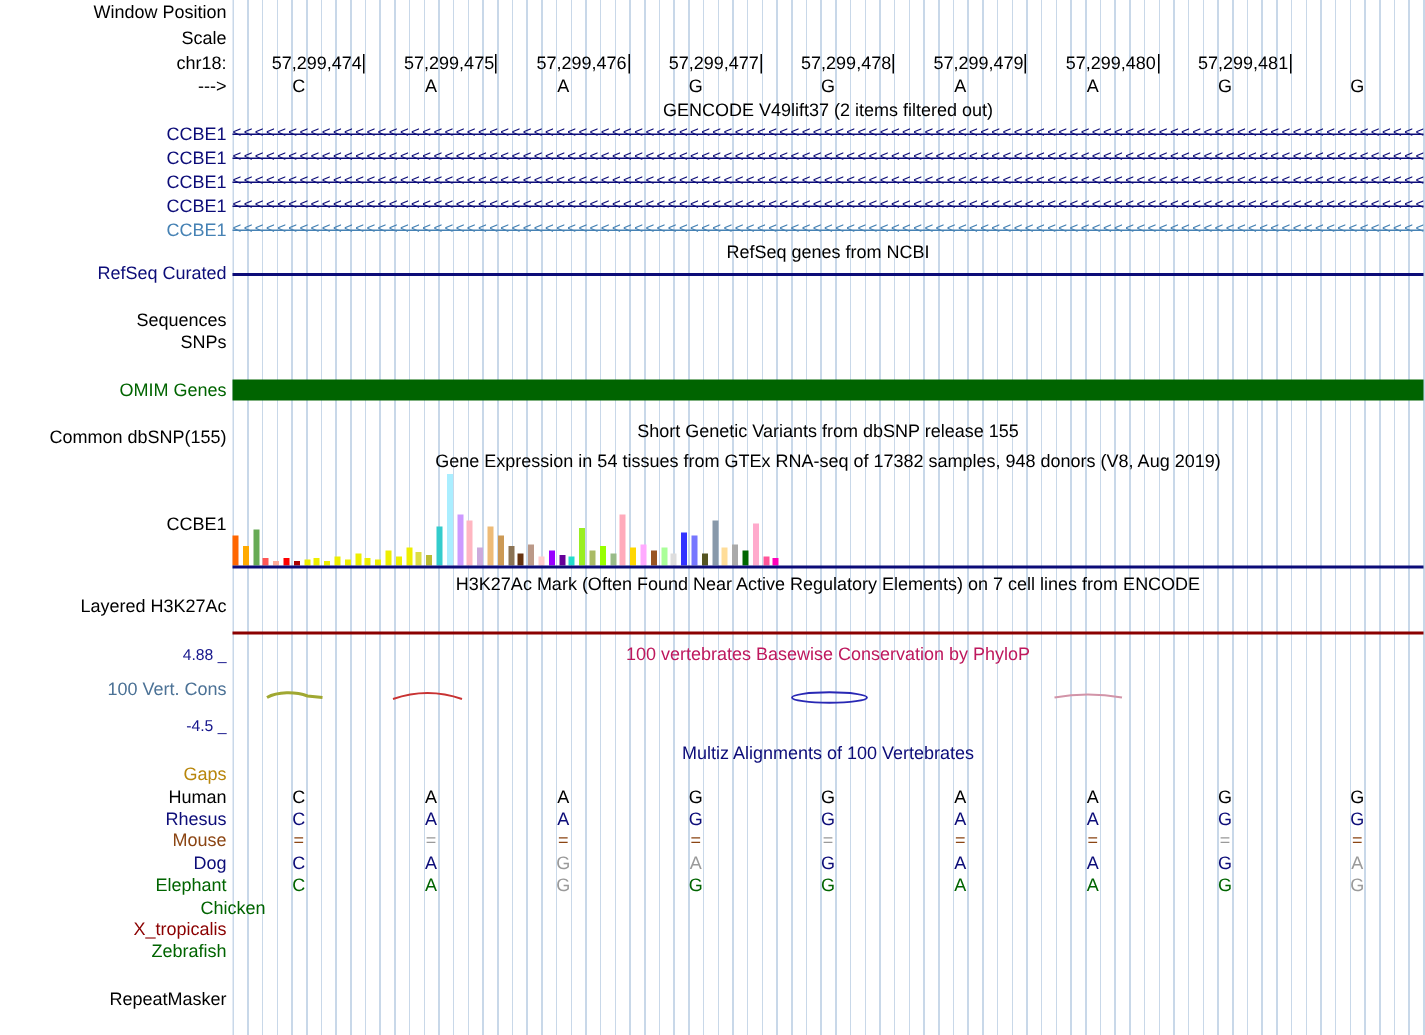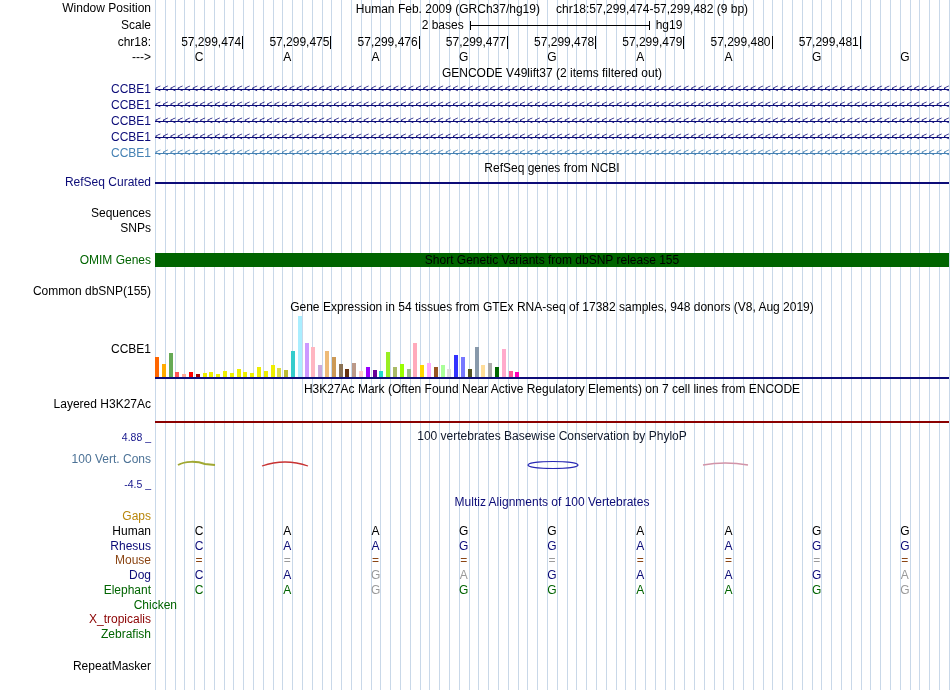--- a/index.html
+++ b/index.html
@@ -25,32 +25,22 @@
             background:linear-gradient(#000,#000) 0 center/100% 1px no-repeat}
   .small{font-size:10.5px}
 </style>
 </head>
 <body>
 
 <div id="app">
   <div class="grid"></div>
 
   <div class="label" style="top:2px">Window Position</div>
-  <div class="center" style="top:2px;line-height:14px">
-    <span>Human Feb. 2009 (GRCh37/hg19)</span><span style="margin-left:16px">chr18:57,299,474-57,299,482 (9 bp)</span>
-  </div>
 
   <div class="label" style="top:19px">Scale</div>
-  <div class="center" style="top:19px">
-    <span class="scale-flex">
-      <span>2 bases</span>
-      <span class="scalebar"></span>
-      <span>hg19</span>
-    </span>
-  </div>
 
   <div class="label" style="top:36px">chr18:</div>
   <div id="ruler-coords">
       <div class="coord" style="left: 150.222px;">
         <span>57,299,474</span>
         <span class="tickmark"></span>
       </div>
       <div class="coord" style="left: 238.444px;">
         <span>57,299,475</span>
         <span class="tickmark"></span>
@@ -111,21 +101,21 @@
   <div class="center" style="top:162px">RefSeq genes from NCBI</div>
   <div class="label" style="top: 176px; color: rgb(12, 12, 120);">RefSeq Curated</div>
   <div class="hline" style="top: 182px; height: 2px; background: rgb(12, 12, 120);"></div>
 
   <div class="label" style="top:207px">Sequences</div>
   <div class="label" style="top:222px">SNPs</div>
 
   <div class="label" style="top: 254px; color: rgb(0, 100, 0);">OMIM Genes</div>
   <div class="hline" style="top: 253px; height: 14px; background: rgb(0, 100, 0);"></div>
 
-  <div class="center" style="top:254px">Short Genetic Variants from dbSNP release 155</div>
+  <div class="center" style="top:281px">Short Genetic Variants from dbSNP release 155</div>
   <div class="label" style="top:285px">Common dbSNP(155)</div>
 
   <div class="center" style="top:301px">Gene Expression in 54 tissues from GTEx RNA-seq of 17382 samples, 948 donors (V8, Aug 2019)</div>
   <div class="label" style="top:343px">CCBE1</div>
   <div id="gtex-bars">
       <div class="gtex-bar" style="left: 155px; top: 357px; height: 20px; background: rgb(255, 102, 0);"></div>
       <div class="gtex-bar" style="left: 161.8px; top: 364px; height: 13px; background: rgb(255, 170, 0);"></div>
       <div class="gtex-bar" style="left: 168.6px; top: 353px; height: 24px; background: rgb(102, 170, 85);"></div>
       <div class="gtex-bar" style="left: 175.4px; top: 372px; height: 5px; background: rgb(255, 85, 85);"></div>
       <div class="gtex-bar" style="left: 182.2px; top: 374px; height: 3px; background: rgb(255, 170, 153);"></div>
@@ -179,21 +169,21 @@
       <div class="gtex-bar" style="left: 508.6px; top: 371px; height: 6px; background: rgb(255, 85, 153);"></div>
       <div class="gtex-bar" style="left: 515.4px; top: 372px; height: 5px; background: rgb(255, 0, 187);"></div>
     </div>
   <div class="hline" style="top: 377px; height: 2px; background: rgb(12, 12, 120);"></div>
 
   <div class="center" style="top:383px">H3K27Ac Mark (Often Found Near Active Regulatory Elements) on 7 cell lines from ENCODE</div>
   <div class="label" style="top:398px">Layered H3K27Ac</div>
   <div class="hline" style="top: 421px; height: 1.5px; background: rgb(139, 0, 0);"></div>
 
   <div class="label small" style="top: 431px; color: rgb(22, 22, 140);">4.88 _</div>
-  <div class="center" style="top: 430px; color: #0f172a;">100 vertebrates Basewise Conservation by PhyloP</div>
+  <div class="center" style="top: 430px; color: #be185d;">100 vertebrates Basewise Conservation by PhyloP</div>
   <div class="label" style="top: 453px; color: rgb(76, 114, 150);">100 Vert. Cons</div>
   <svg width="794" height="40" style="position:absolute;left:155px;top:446px">
     <path d="M23,19 C30,15 42,15 50,18 L60,19" stroke="#a0a832" stroke-width="2" fill="none"></path>
     <path d="M107,20 Q130,12 153,20" stroke="#c83232" stroke-width="1.3" fill="none"></path>
     <ellipse cx="398" cy="19" rx="25" ry="3.5" stroke="#2828b4" stroke-width="1.2" fill="none"></ellipse>
     <path d="M548,19 Q570,15 593,19" stroke="#d294a8" stroke-width="1.4" fill="none"></path>
   </svg>
   <div class="label small" style="top: 478px; color: rgb(22, 22, 140);">-4.5 _</div>
 
   <div class="center" style="top: 496px; color: rgb(12, 12, 120);">Multiz Alignments of 100 Vertebrates</div>

